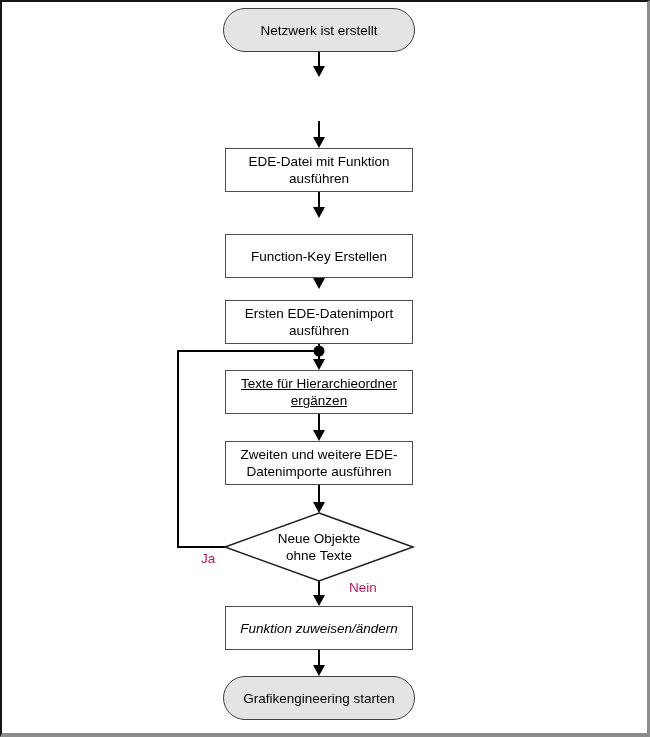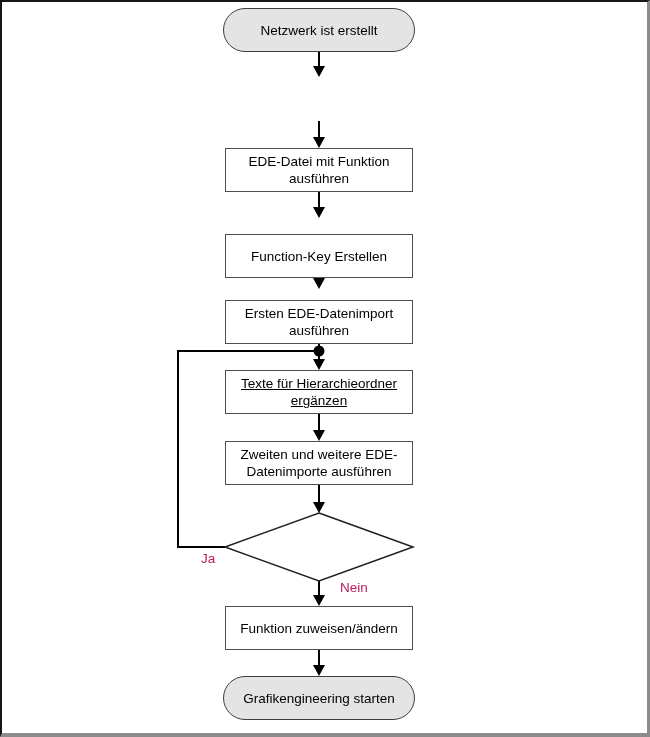--- a/index.html
+++ b/index.html
@@ -140,26 +140,30 @@
     </div>
     <div class="node process" style="top:370px;text-decoration:underline;">
       <span class="lbl">Texte für Hierarchieordner
 ergänzen</span>
     </div>
     <div class="node process" style="top:441px;">
       <span class="lbl">Zweiten und weitere EDE-
 Datenimporte ausführen</span>
     </div>
 
+    <div class="diamond-label">
+      <span class="lbl">Neue Objekte
+ohne Texte</span>
+    </div>
 
-    <div class="node process" style="top:606px;">
+    <div class="node process" style="top:606px;font-style:italic;">
       <span class="lbl">Funktion zuweisen/ändern</span>
     </div>
 
     <div class="node terminator" style="top:676px;">
       <span class="lbl">Grafikengineering starten</span>
     </div>
 
     <span class="edge-label" style="left:201px;top:551px;">Ja</span>
-    <span class="edge-label" style="left:340px;top:580px;">Nein</span>
+    <span class="edge-label" style="left:349px;top:580px;">Nein</span>
 
   </div>
 </div>
 
 </body></html>

